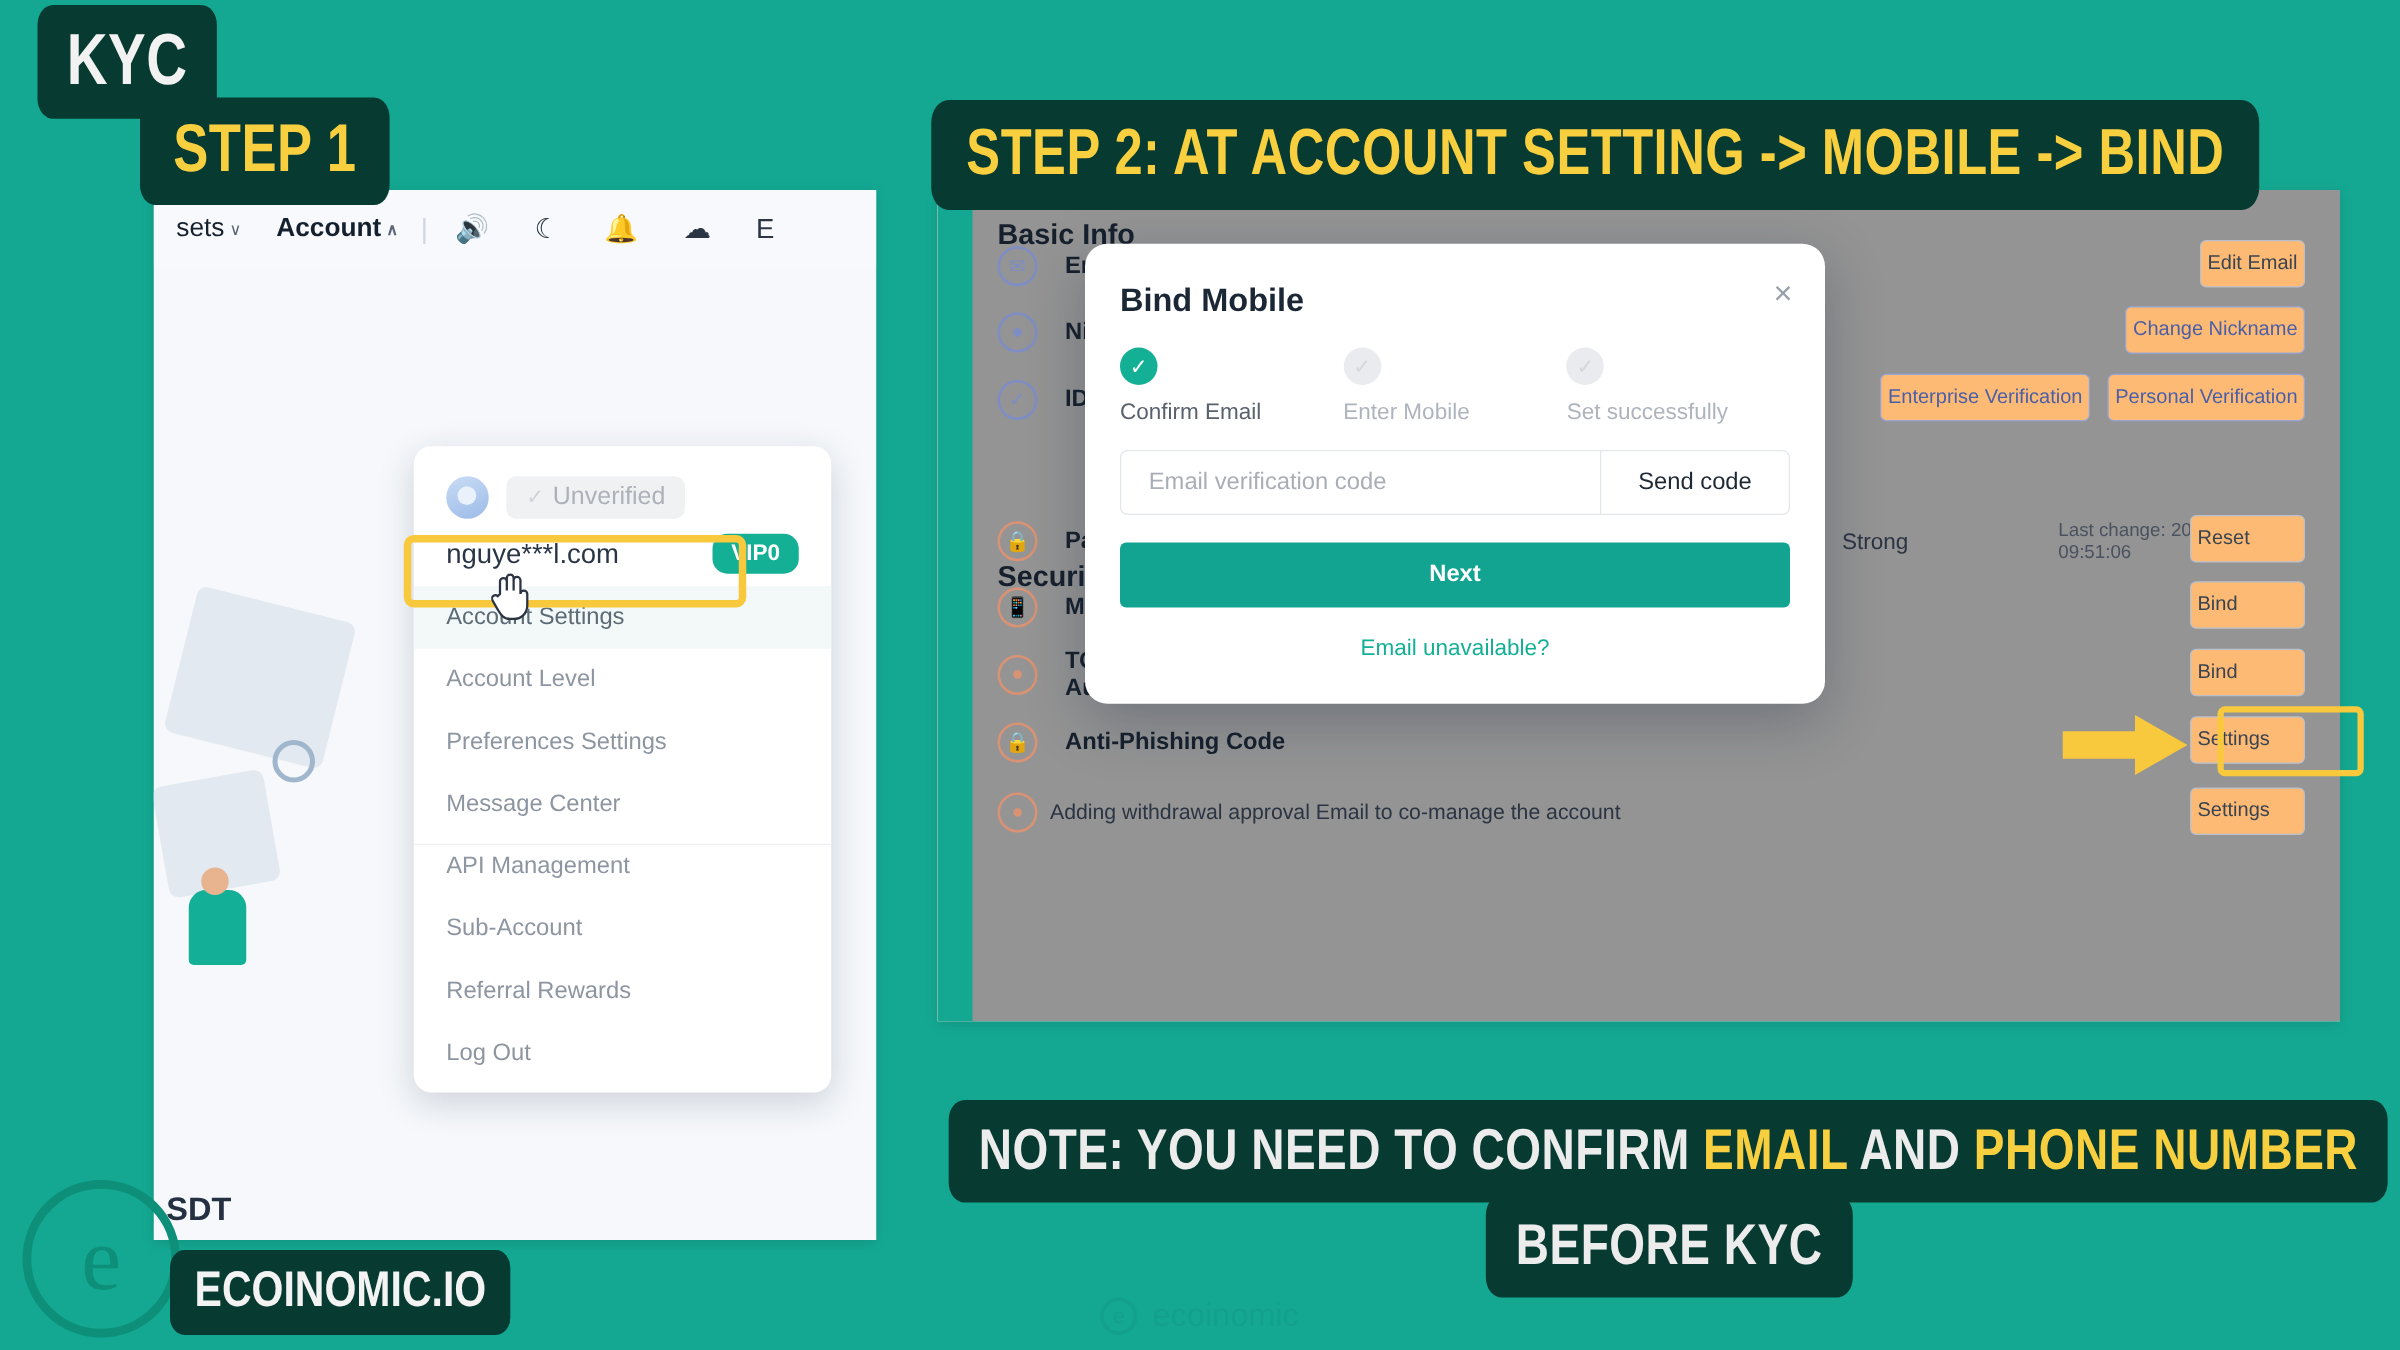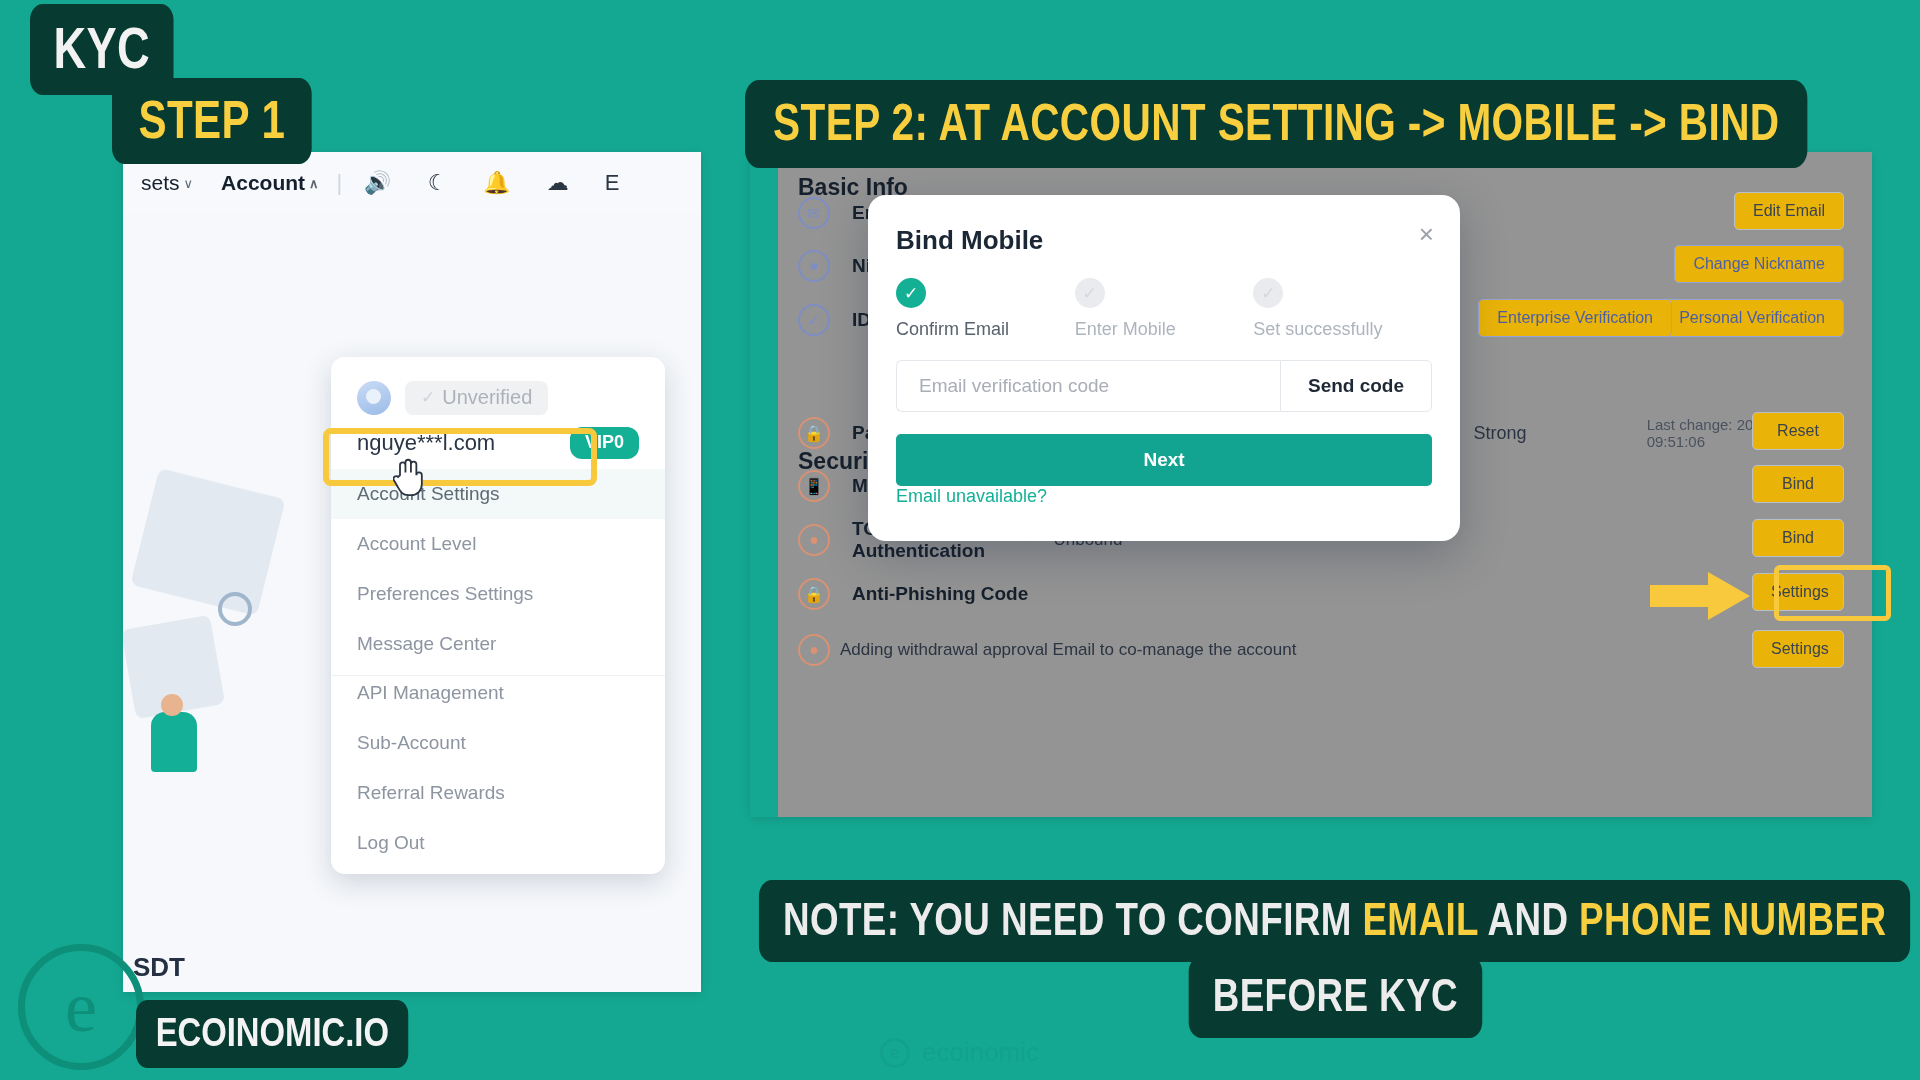--- a/index.html
+++ b/index.html
@@ -222,27 +222,26 @@
   }
   .row-desc { font-size: 17px; color: #2b3442; }
   .row-value { font-size: 18px; color: #2b3442; }
 
   .pw-bars { display: flex; gap: 8px; margin-left: 40px; }
   .pw-bar { width: 64px; height: 5px; background: #176b5c; border-radius: 2px; }
 
   .btn {
     position: absolute; z-index: 6;
     border: 1px solid #b9c0cb;
-    background: #eab308;
+    background: #fdba74;
     color: #3a4350;
     font-size: 16px;
     border-radius: 5px;
-    padding: 9px 18px;
+    padding: 9px 5px;
     white-space: nowrap;
-    text-align: center;
   }
   .btn.blue { border-color: #97a5d6; color: #4a5fa8; }
 
   
   #modal {
     position: absolute;
     left: 868px; top: 195px;
     width: 592px;
     background: #fff;
     border-radius: 18px;
@@ -275,32 +274,32 @@
     border-radius: 6px 0 0 6px;
     padding: 0 22px;
     font-size: 19px; color: #a9aeb6;
     display: flex; align-items: center;
   }
   #send-code-btn {
     width: 152px; height: 52px;
     border: 1px solid #e3e6ea;
     border-radius: 0 6px 6px 0;
     display: flex; align-items: center; justify-content: center;
-    font-size: 19px; color: #1f2936; font-weight: bold;
+    font-size: 19px; color: #1f2936; font-weight: normal;
     background: #fff;
   }
   #next-btn {
     margin-top: 22px; height: 52px;
     background: #13a491; color: #fff;
     display: flex; align-items: center; justify-content: center;
     font-size: 19px; font-weight: bold;
     border-radius: 5px;
   }
   #email-unavailable {
-    
+    text-align: center; margin-top: 22px;
     font-size: 18px; color: #14b096;
   }
 
   
   #bind-highlight {
     position: absolute; left: 1774px; top: 565px;
     width: 117px; height: 56px;
     border: 5px solid #f8c93c; border-radius: 6px;
     z-index: 22;
   }

